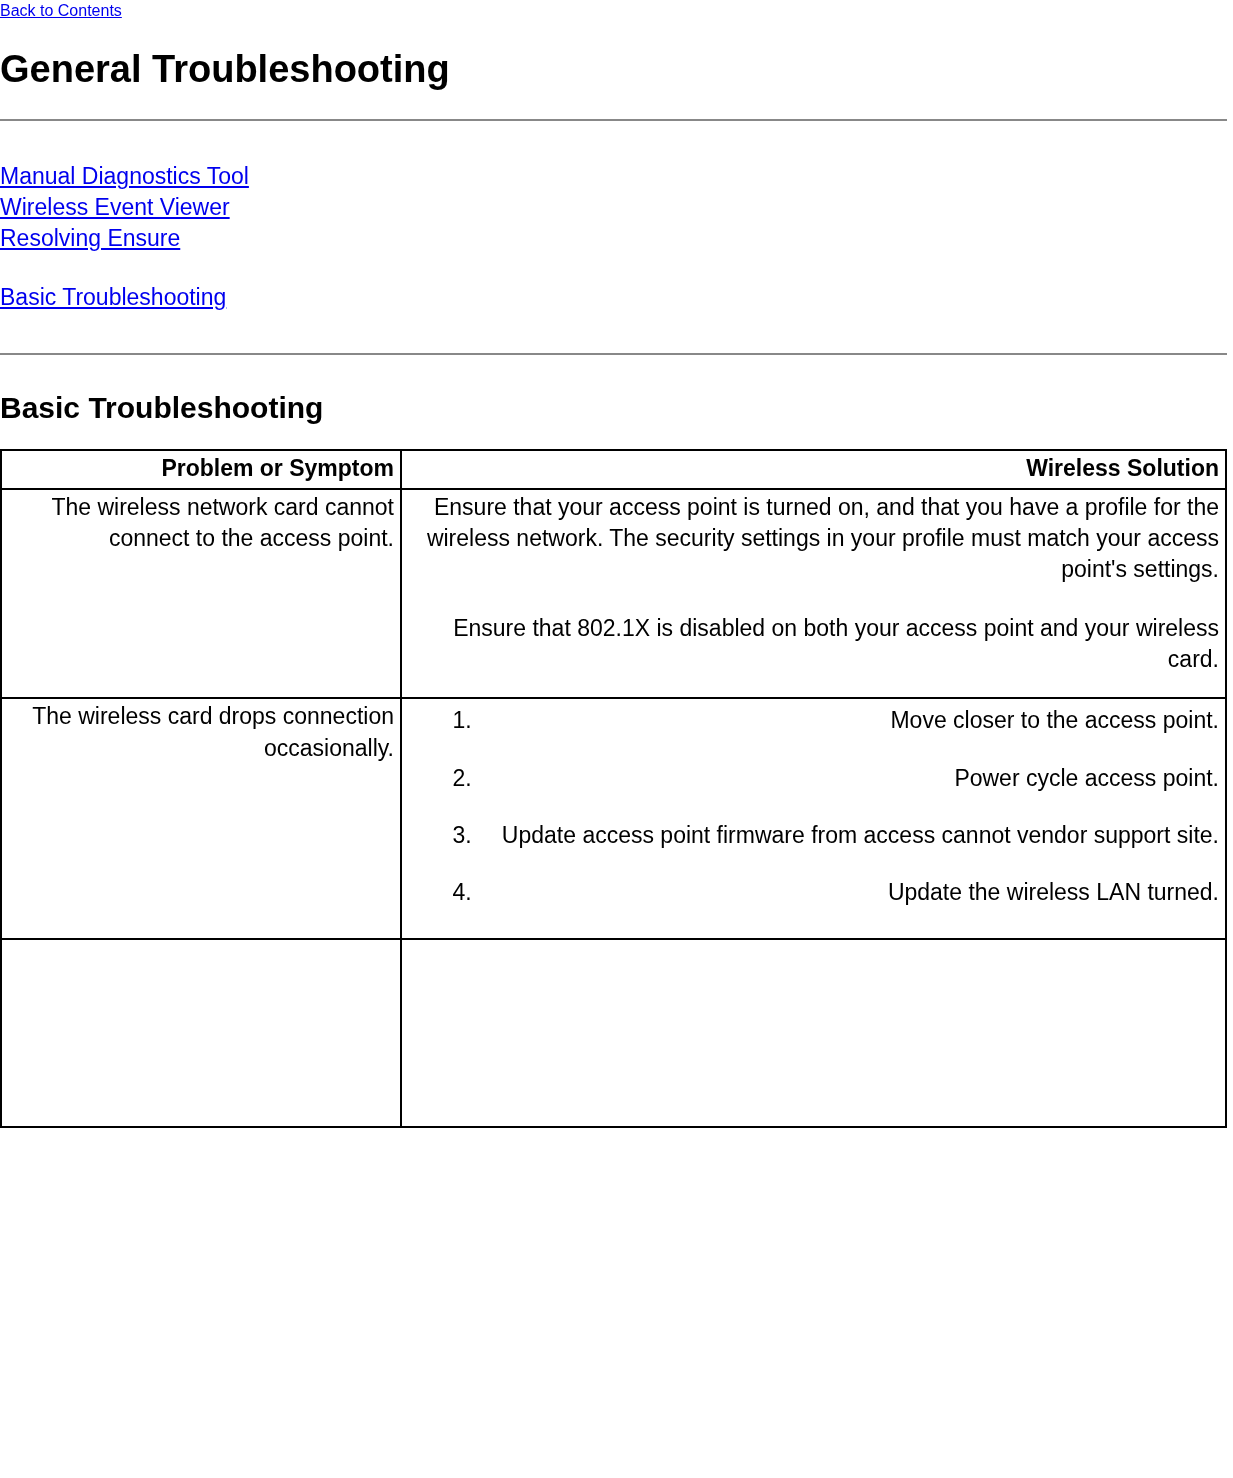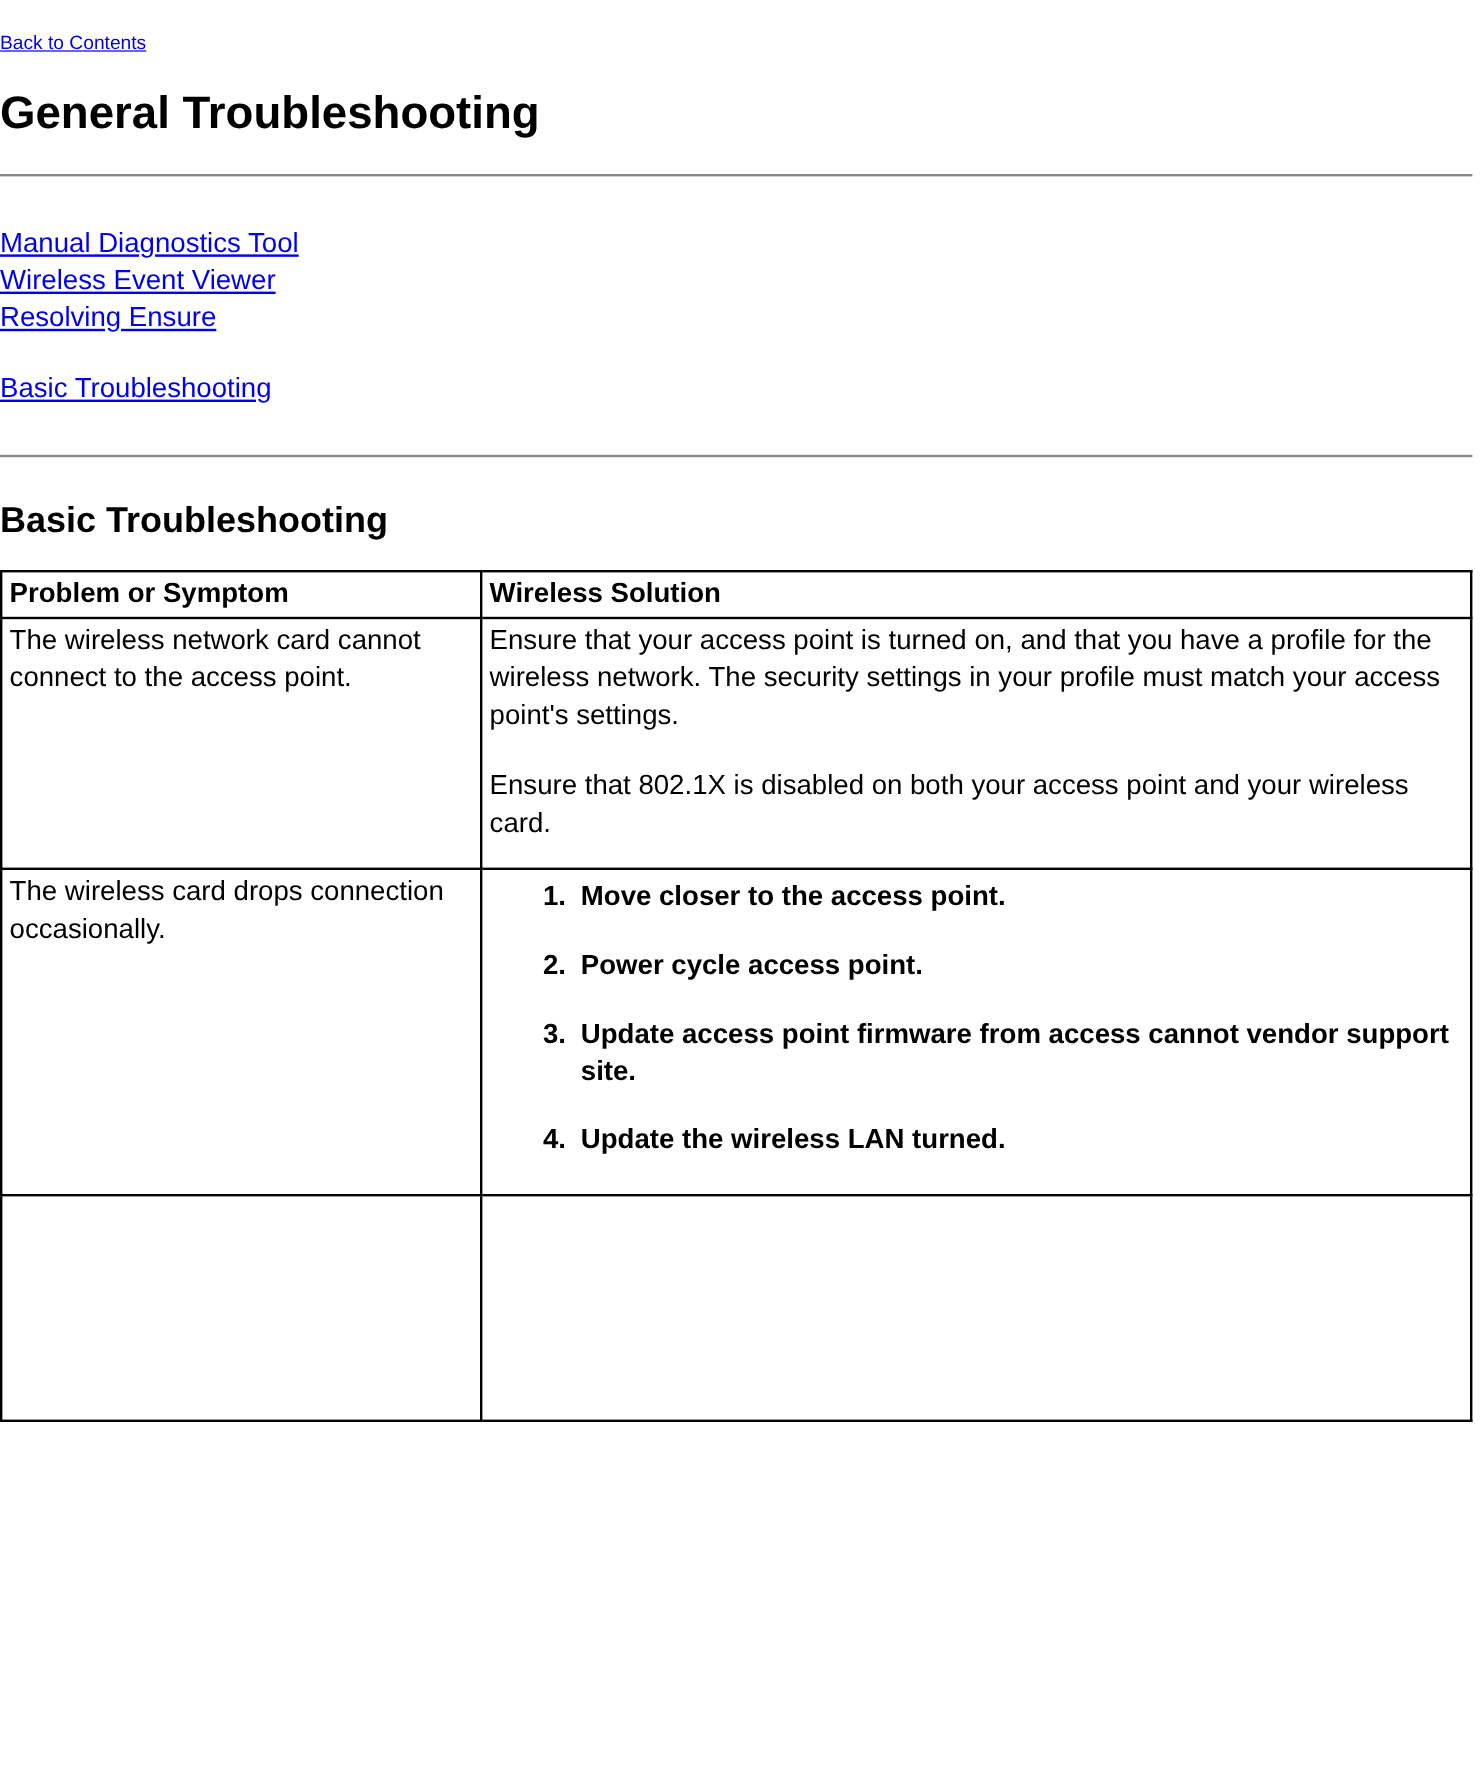--- a/index.html
+++ b/index.html
@@ -42,54 +42,53 @@
     height: 28px;
   }
   table.troubleshoot {
     border-collapse: collapse;
     width: 100%;
     margin-top: 6px;
   }
   table.troubleshoot th,
   table.troubleshoot td {
     border: 2px solid #000000;
-    text-align: left;
+    text-align: right;
     vertical-align: top;
     padding: 2px 6px 4px 6px;
     font-size: 23px;
     line-height: 1.35;
   }
   table.troubleshoot th {
     font-weight: bold;
   }
   .col-problem {
     width: 400px;
   }
   ol.solution-list {
     margin: 4px 0 24px 0;
     padding-left: 70px;
-    font-weight: bold;
   }
   ol.solution-list li {
     padding-left: 6px;
     margin-bottom: 26px;
   }
   .para-block p {
     margin: 0 0 28px 0;
   }
   .para-block p:last-child {
     margin-bottom: 18px;
   }
 </style>
 </head>
 <body>
 
 <div class="page">
 
-  <div style="padding-top:2px;margin-top:26px;">
+  <div style="padding-top:2px;">
     <a class="link" href="#">Back to Contents</a>
   </div>
 
   <h1 class="title">General Troubleshooting</h1>
 
   <hr class="rule">
 
   <div class="toc">
     <div><a class="link" href="#">Manual Diagnostics Tool</a></div>
     <div><a class="link" href="#">Wireless Event Viewer</a></div>

